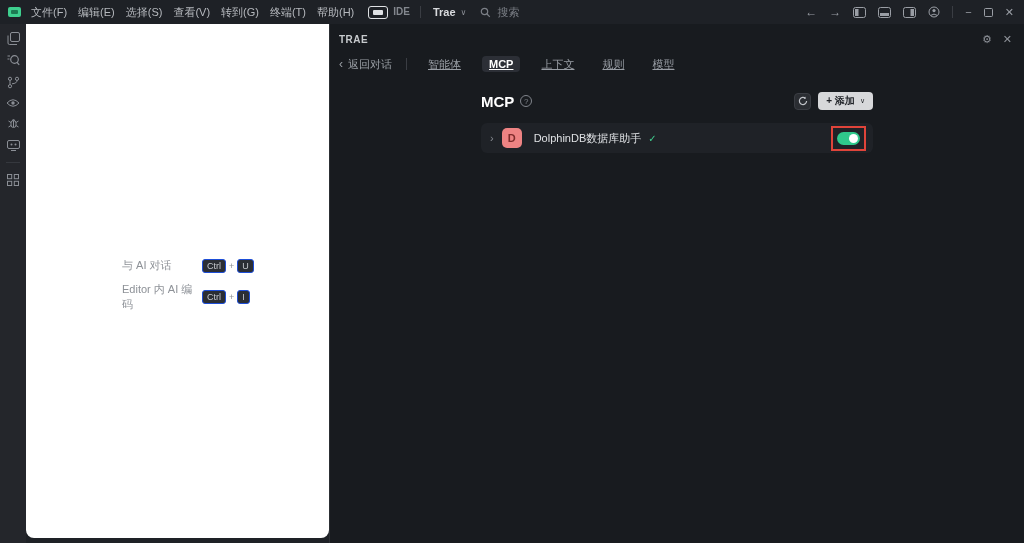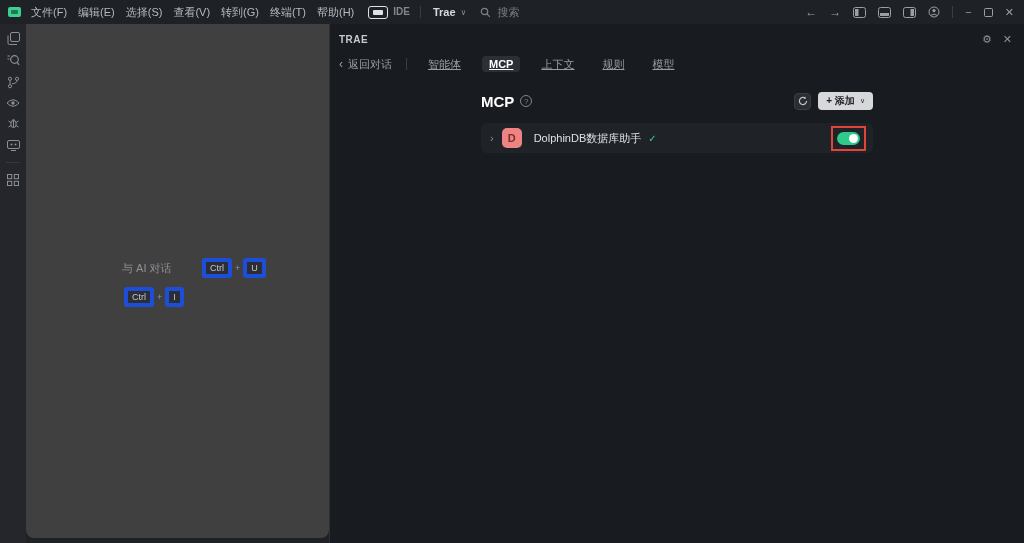--- a/index.html
+++ b/index.html
@@ -26,29 +26,29 @@
   .tb-right{display:flex;align-items:center;gap:12px;padding-right:10px;}
   .tb-right .nav{font-size:12px;color:#9a9ea5;}
   .winctl{font-size:11px;color:#9a9ea5;}
   .icn{display:inline-flex;align-items:center;justify-content:center;}
   svg{display:block;}
 
   
   .main{position:absolute;top:24px;left:0;width:1024px;height:519px;display:flex;}
   .activitybar{width:26px;background:#24262b;display:flex;flex-direction:column;align-items:center;padding-top:8px;gap:9px;flex:0 0 auto;}
   .ab-divider{width:14px;height:1px;background:#35383e;margin:2px 0;}
-  .editor{width:303px;height:514px;background:#404040;border-radius:0 0 8px 8px;position:relative;flex:0 0 auto;}
+  .editor{width:303px;height:514px;background:#ffffff;border-radius:0 0 8px 8px;position:relative;flex:0 0 auto;}
   .panel{flex:1;background:#181b1f;border-left:1px solid #2c2f34;position:relative;}
 
   
   .hints{position:absolute;left:96px;top:234px;display:flex;flex-direction:column;gap:9px;}
   .hint-row{display:flex;align-items:center;font-size:11px;color:#8d9197;}
   .hint-row .lbl{width:78px;}
   .keys{display:flex;align-items:center;gap:3px;margin-left:2px;}
-  .kbd{min-width:10px;text-align:center;padding:1px 4px;font-size:9px;color:#c6c9ce;background:#2b2e34;border:4px solid #1d4ed8;border-radius:3px;}
+  .kbd{min-width:10px;text-align:center;padding:1px 4px;font-size:9px;color:#c6c9ce;background:#2b2e34;border:1px solid #1d4ed8;border-radius:3px;}
   .plus{font-size:9px;color:#8d9197;}
 
   
   .panel-header{height:22px;display:flex;align-items:center;justify-content:space-between;padding:8px 12px 0 9px;}
   .panel-title{font-size:10px;font-weight:bold;letter-spacing:.5px;color:#c7cacd;}
   .panel-header .hicons{display:flex;align-items:center;gap:11px;color:#8f939a;font-size:11px;}
   .panel-tabs{height:26px;display:flex;align-items:center;gap:14px;padding:10px 0 0 9px;font-size:11px;color:#989da4;}
   .back-link{display:flex;align-items:center;gap:5px;color:#9ba0a6;}
   .back-link .bk{font-size:12px;}
   .tab{padding:2px 7px;border-radius:4px;text-decoration:underline;}
@@ -217,20 +217,21 @@
       <div class="hints">
         <div class="hint-row">
           <span class="lbl">与 AI 对话</span>
           <span class="keys">
             <span class="kbd">Ctrl</span>
             <span class="plus">+</span>
             <span class="kbd">U</span>
           </span>
         </div>
         <div class="hint-row">
+          <span class="lbl">Editor 内 AI 编码</span>
           <span class="keys">
             <span class="kbd">Ctrl</span>
             <span class="plus">+</span>
             <span class="kbd">I</span>
           </span>
         </div>
       </div>
     </div>
 
     <div class="panel">

